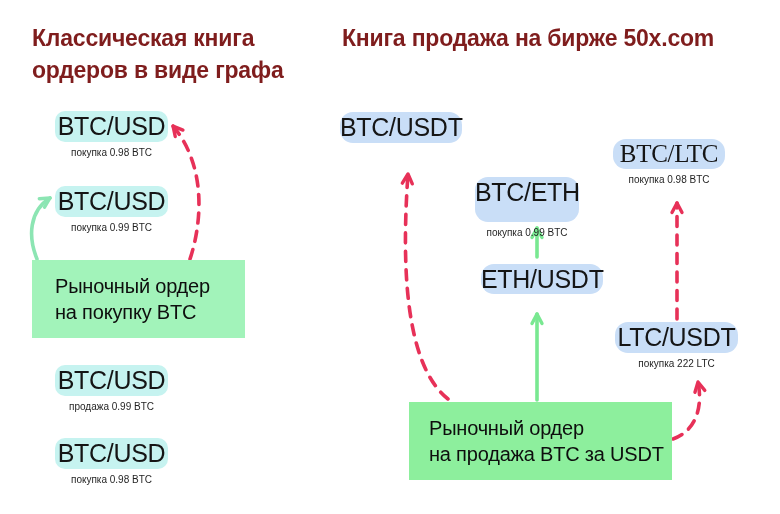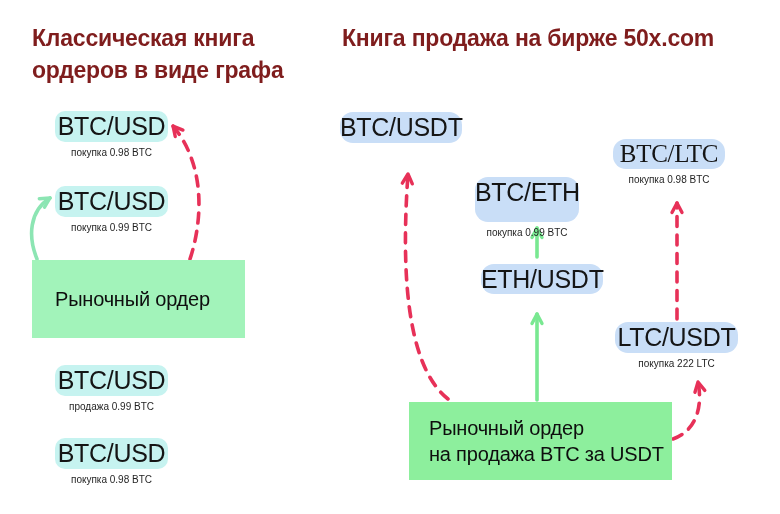--- a/index.html
+++ b/index.html
@@ -85,20 +85,21 @@
     <span class="pair-box" style="height:31px; line-height:31px;">BTC/USD</span>
     <div class="note">покупка 0.98 BTC</div>
   </div>
   <div class="node node-cyan" style="left:55px; top:186px; width:113px;">
     <span class="pair-box" style="height:31px; line-height:31px;">BTC/USD</span>
     <div class="note">покупка 0.99 BTC</div>
   </div>
 
   <div class="market market-left" style="left:32px; top:260px; width:213px; height:78px; padding-left:23px; box-sizing:border-box;">
     <div>Рыночный ордер</div>
+    <div>на покупку BTC</div>
   </div>
 
   <div class="node node-cyan" style="left:55px; top:365px; width:113px;">
     <span class="pair-box" style="height:31px; line-height:31px;">BTC/USD</span>
     <div class="note">продажа 0.99 BTC</div>
   </div>
   <div class="node node-cyan" style="left:55px; top:438px; width:113px;">
     <span class="pair-box" style="height:31px; line-height:31px;">BTC/USD</span>
     <div class="note">покупка 0.98 BTC</div>
   </div>

